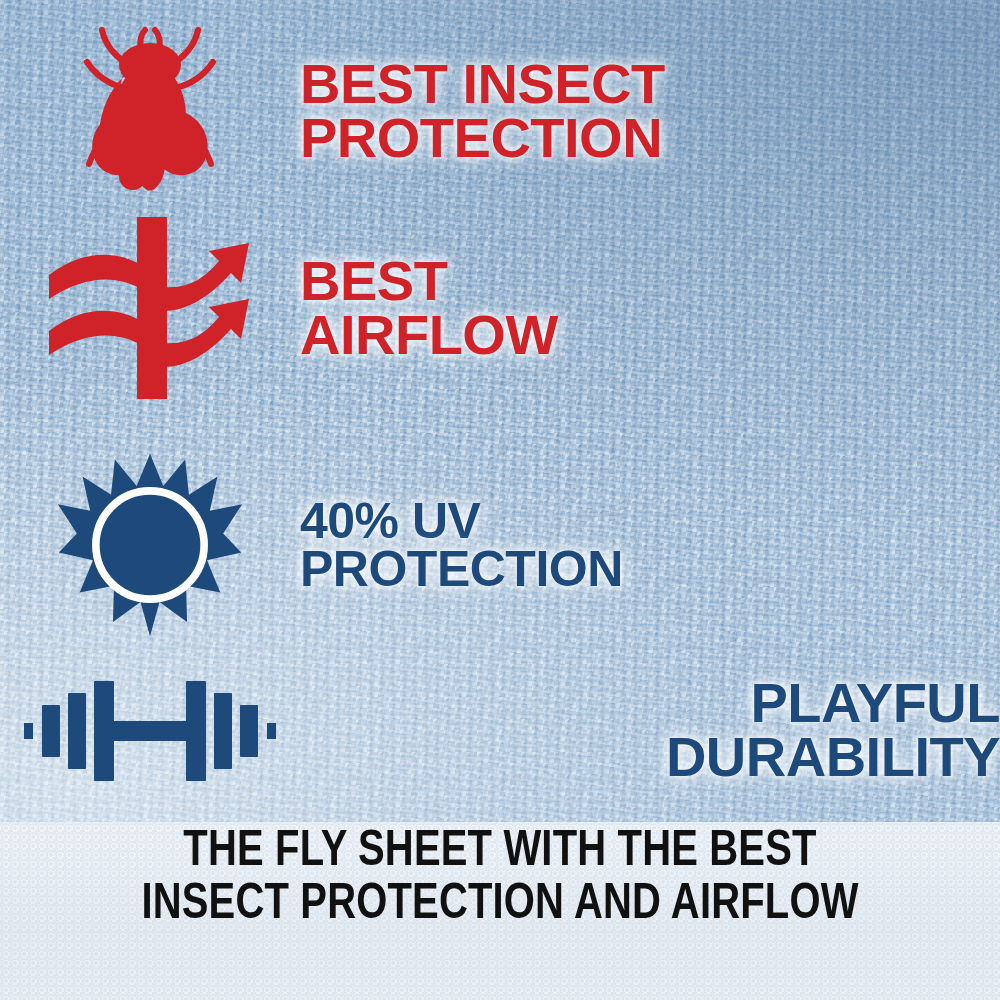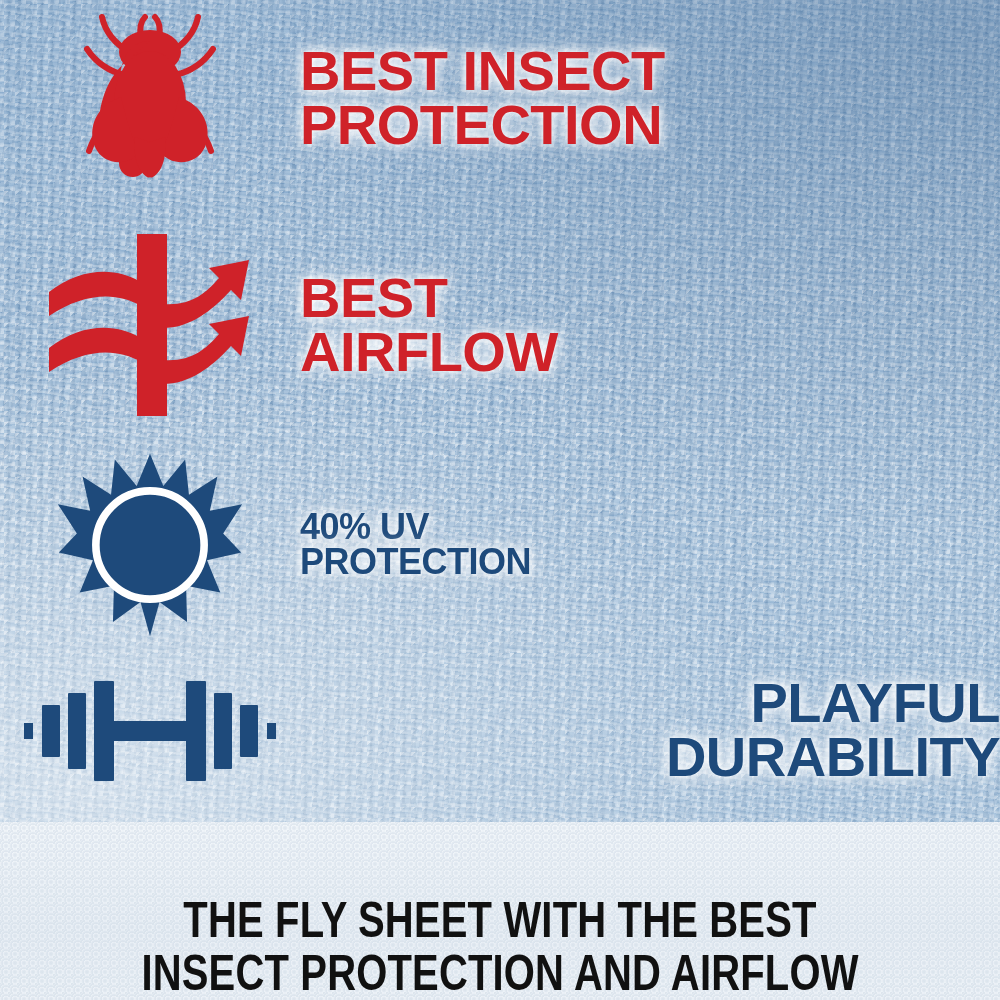--- a/index.html
+++ b/index.html
@@ -85,38 +85,38 @@
   }
   .feature-text.navy {
     color:#1e4a7b;
     text-shadow:
        0 0 7px rgba(255,255,255,.95),
        0 0 14px rgba(255,255,255,.85),
        0 0 22px rgba(255,255,255,.6);
   }
 
   
-  #row-insect   { left:0;  top:5px;  width:988px; height:185px; }
-  #row-airflow  { left:0;  top:225px; width:1000px; height:200px; }
+  #row-insect   { left:0;  top:18px;  width:988px; height:185px; }
+  #row-airflow  { left:0;  top:208px; width:1000px; height:200px; }
   #row-uv       { left:0;  top:442px; width:1000px; height:205px; }
   #row-durable  { left:0;  top:650px; width:1000px; height:160px;text-align:right; }
 
   #txt-insect  { font-size:56px; }
   #txt-airflow { font-size:56px; }
-  #txt-uv      { font-size:36px; }
+  #txt-uv      { font-size:50px; }
   #txt-durable { font-size:56px; }
 
   
   #caption-band {
     position:absolute;
     left:0; top:822px;
     width:1000px; height:178px;
     background:#eef3f8;
     display:flex;
-    align-items:flex-end;
+    align-items:flex-start;
     justify-content:center;
     overflow:hidden;
   }
   #caption-band .paper {
     position:absolute; inset:0;
     background-image:
       repeating-radial-gradient(circle at 6px 6px, rgba(190,205,220,.35) 0 1.2px, rgba(190,205,220,0) 3px),
       linear-gradient(180deg,#f3f7fb 0%, #eaf0f6 60%, #eef3f8 100%);
     background-size:9px 9px, 100% 100%;
   }

